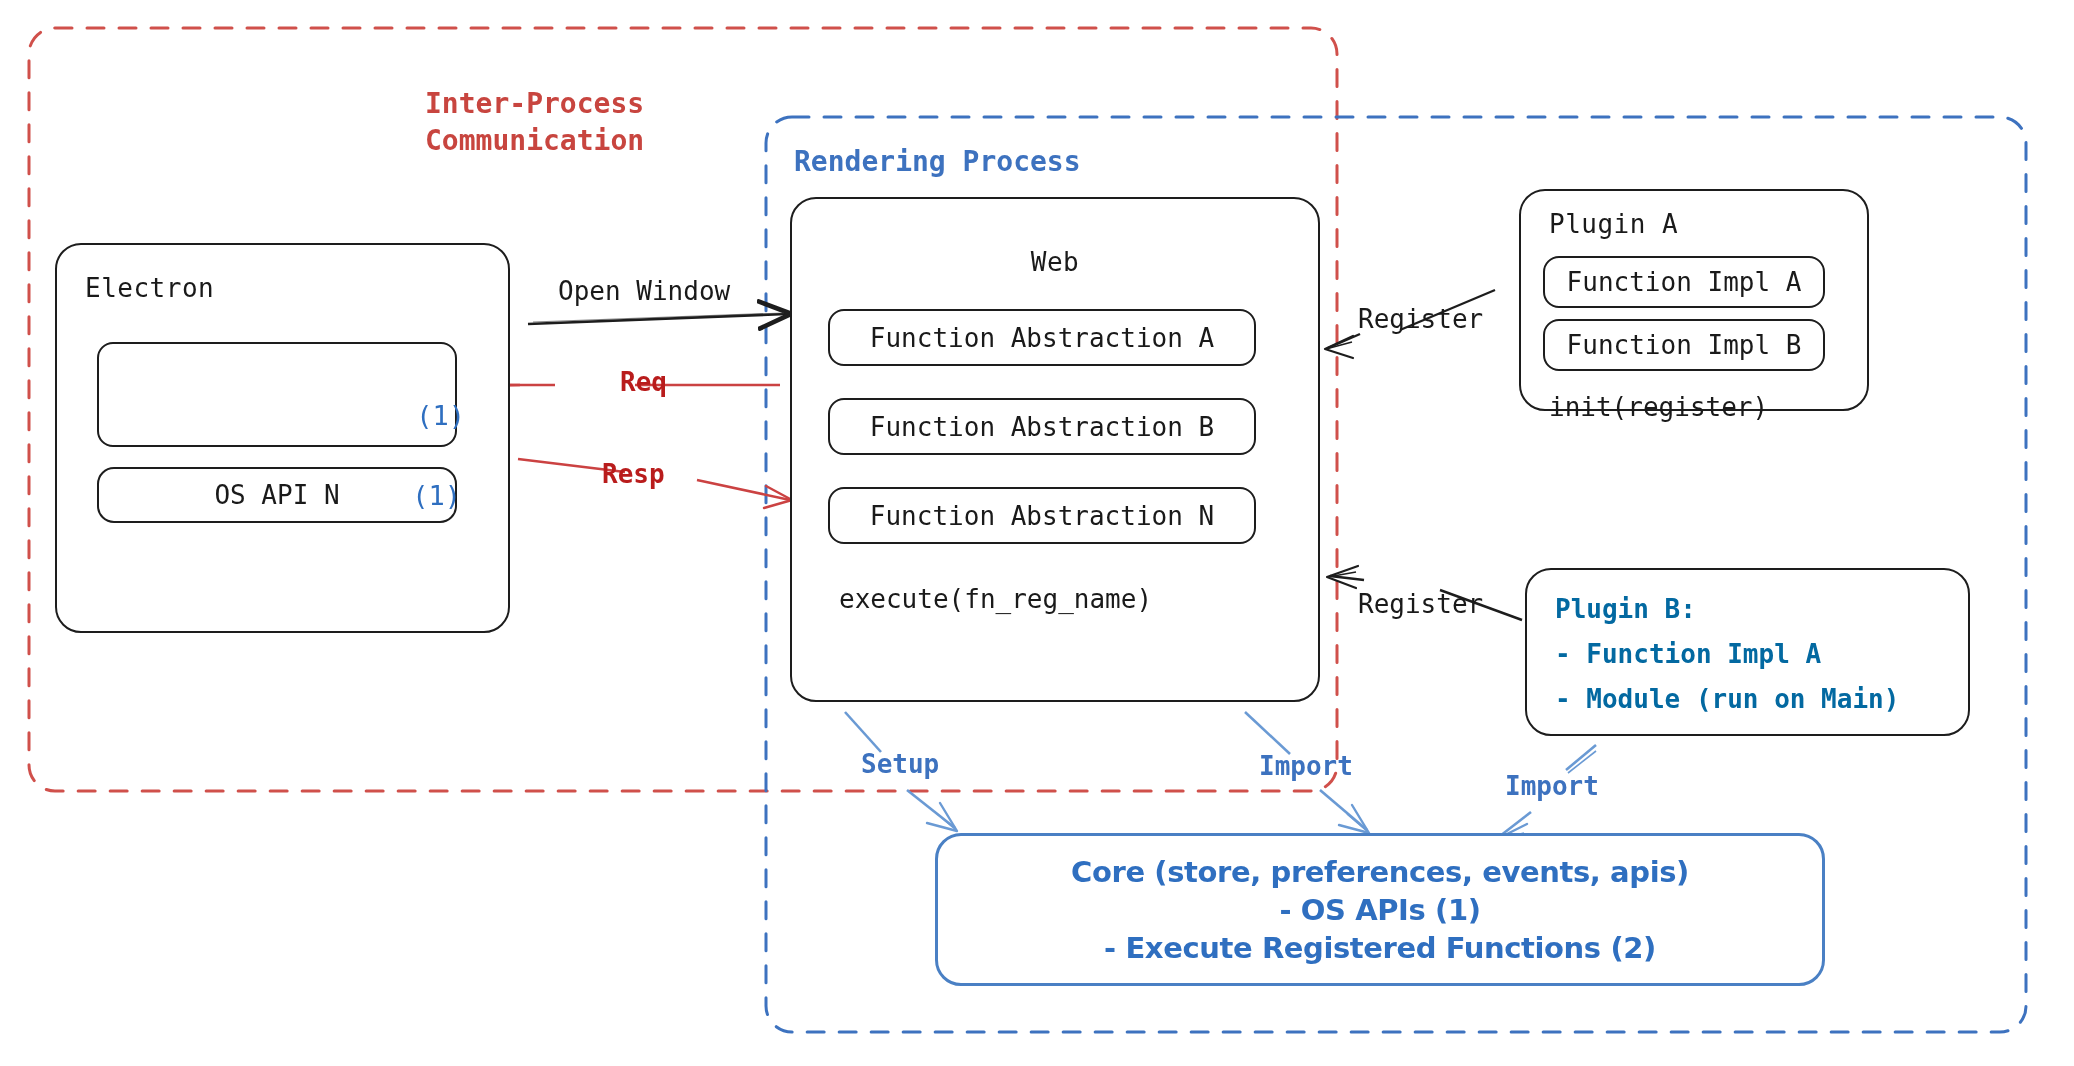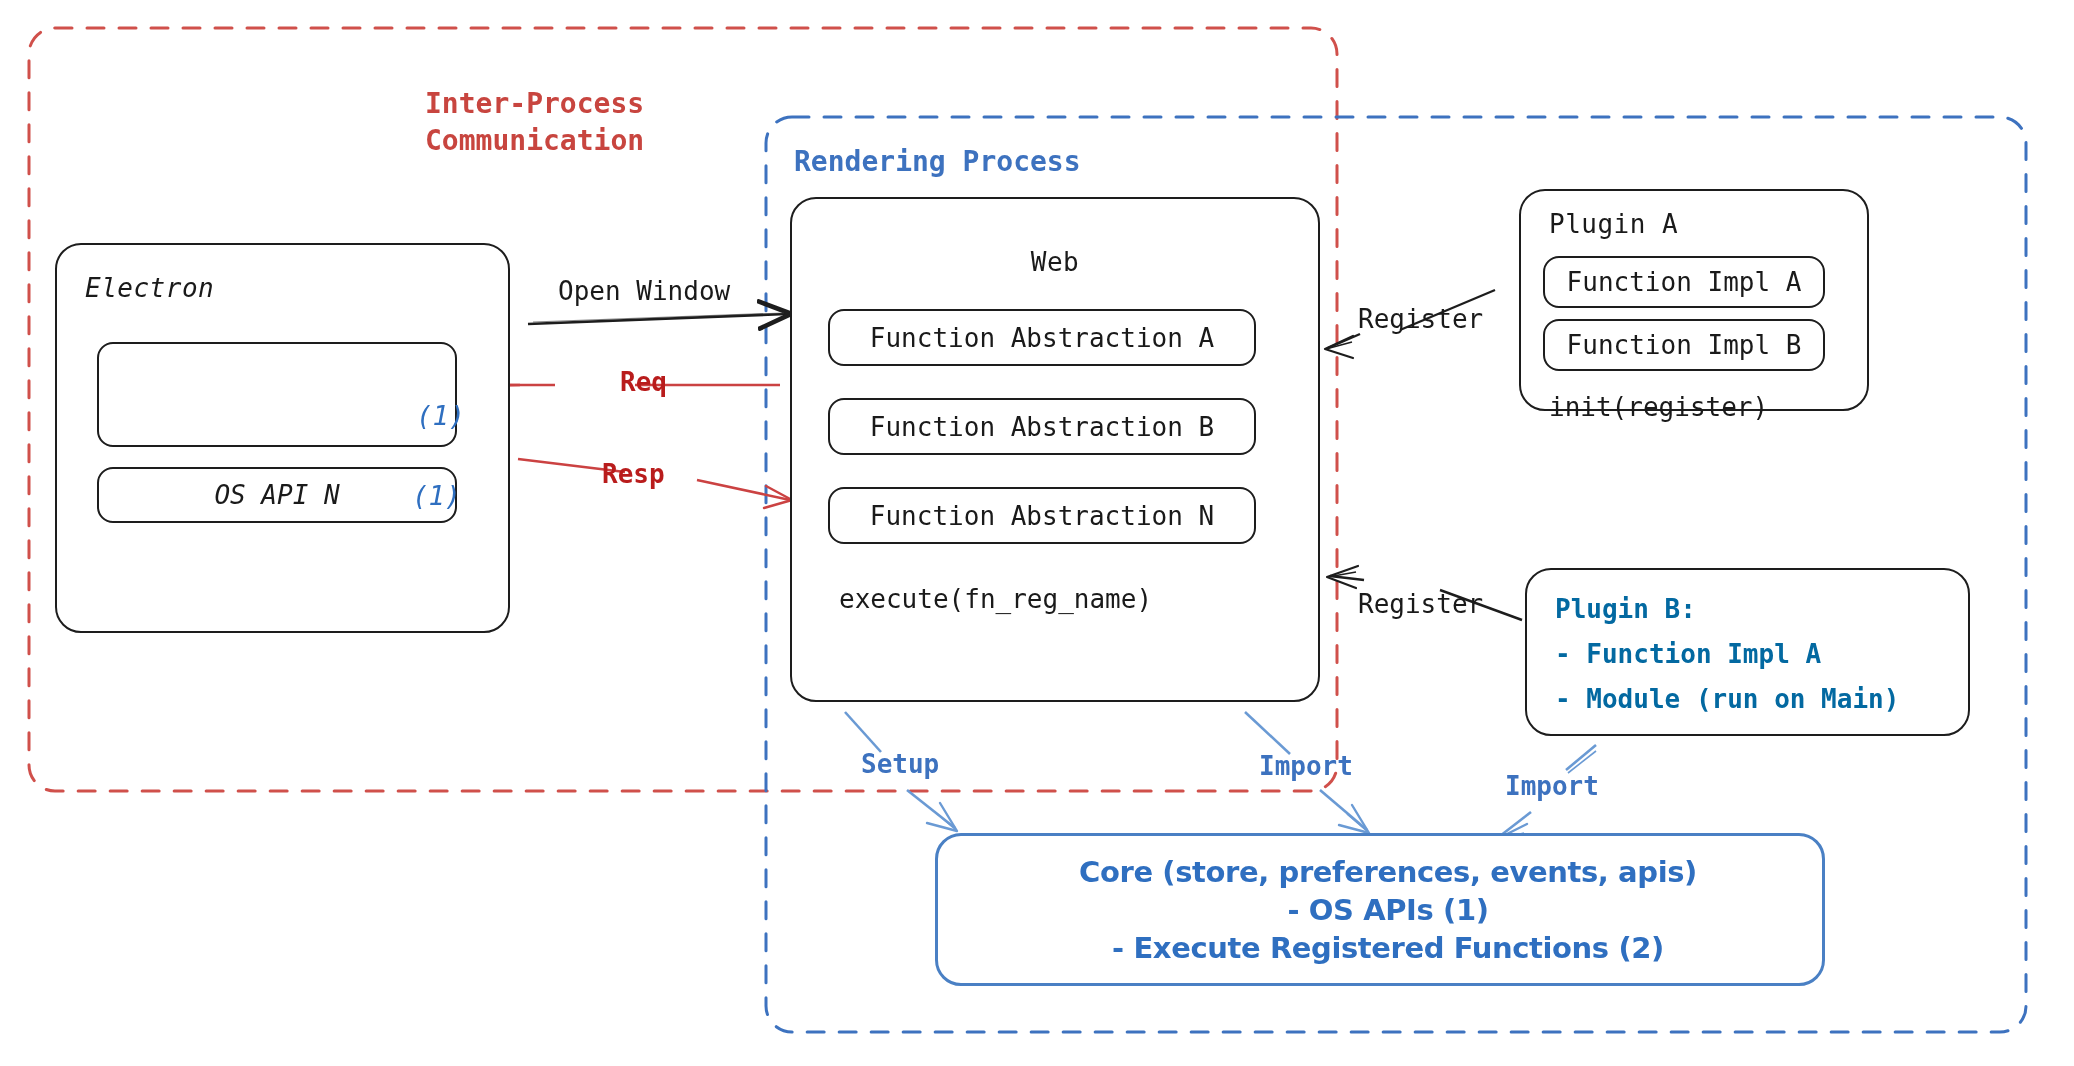--- a/index.html
+++ b/index.html
@@ -108,21 +108,20 @@
     transform: translateY(-50%);
     width: 100%;
     text-align: center;
     color: #2f6fc0;
     font-family: "DejaVu Sans", sans-serif;
     font-weight: 700;
     font-size: 29px;
     line-height: 1.32;
     letter-spacing: -0.4px;
     white-space: pre;
-    padding-left: 8px;
   }
   .plugin-list {
     position: absolute;
     font-size: 26px;
     line-height: 1.55;
     white-space: pre;
     color: #0369a1;
     font-weight: bold;
   }
 </style>
@@ -208,28 +207,28 @@
       <path d="M1527,824 L1497,839 L1527,845" fill="none" stroke="#6a9ad4" stroke-width="2.4" stroke-linejoin="round" stroke-linecap="round"></path>
       <path d="M1524,833 L1499,839" fill="none" stroke="#6a9ad4" stroke-width="1.6"></path>
     </g>
   </svg>
 
   <div class="group-label red" id="ipc-label" style="left:425px; top:86px;">Inter-Process
 Communication</div>
 
   <div class="group-label blue" id="rendering-label" style="left:794px; top:144px;">Rendering Process</div>
 
-  <div class="node" id="electron-box" style="left:55px; top:243px; width:455px; height:390px;font-style:italic;">
+  <div class="node" id="electron-box" style="left:55px; top:243px; width:455px; height:390px;">
     <div class="node-title" style="left:28px; top:28px;">Electron</div>
 
     <div class="node inner" style="left:40px; top:97px; width:360px; height:105px;">
       <div class="badge" style="right:-10px; bottom:14px;">(1)</div>
     </div>
 
-    <div class="node inner" style="left:40px; top:222px; width:360px; height:56px;">
+    <div class="node inner" style="left:40px; top:222px; width:360px; height:56px;border-radius:17px;">
       <div class="cell-text" style="padding-right:56px;">OS API N</div>
       <div class="badge" style="right:-6px; top:50%; transform:translateY(-50%);">(1)</div>
     </div>
   </div>
 
   <div class="node" id="web-box" style="left:790px; top:197px; width:530px; height:505px;">
     <div class="node-title" style="left:0; top:48px; width:100%; text-align:center;">Web</div>
 
     <div class="node inner" style="left:36px; top:110px; width:428px; height:57px;">
       <div class="cell-text">Function Abstraction A</div>

